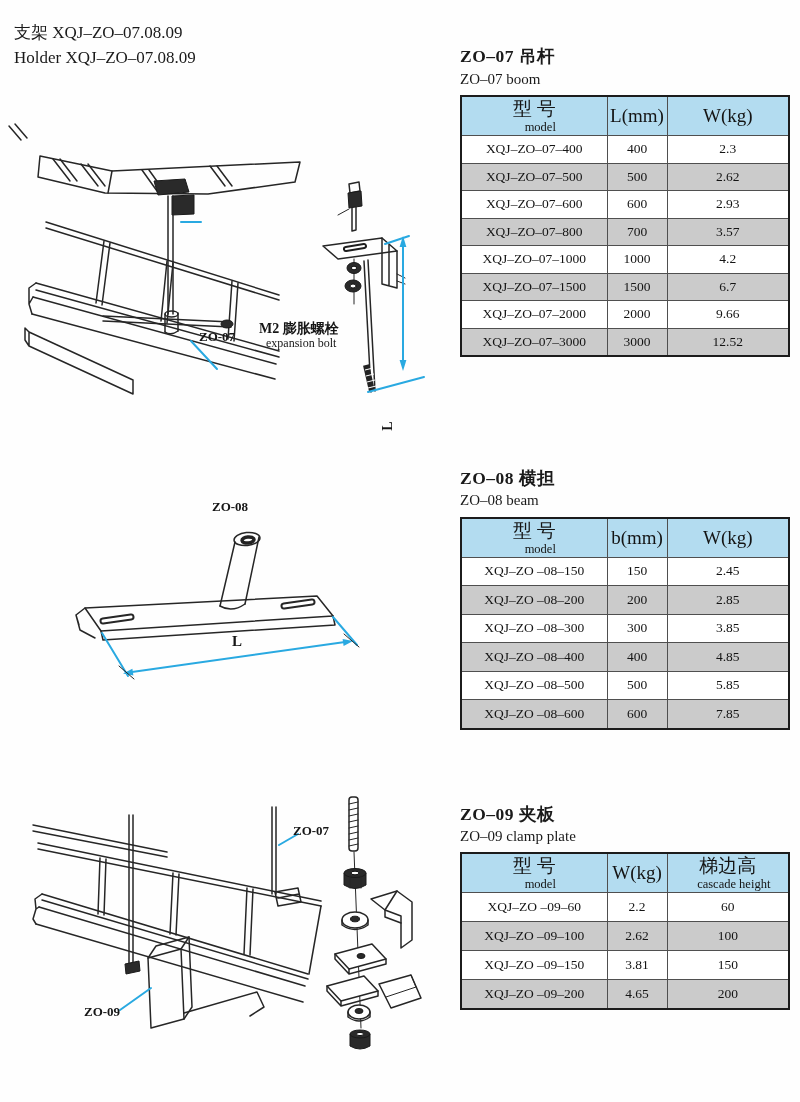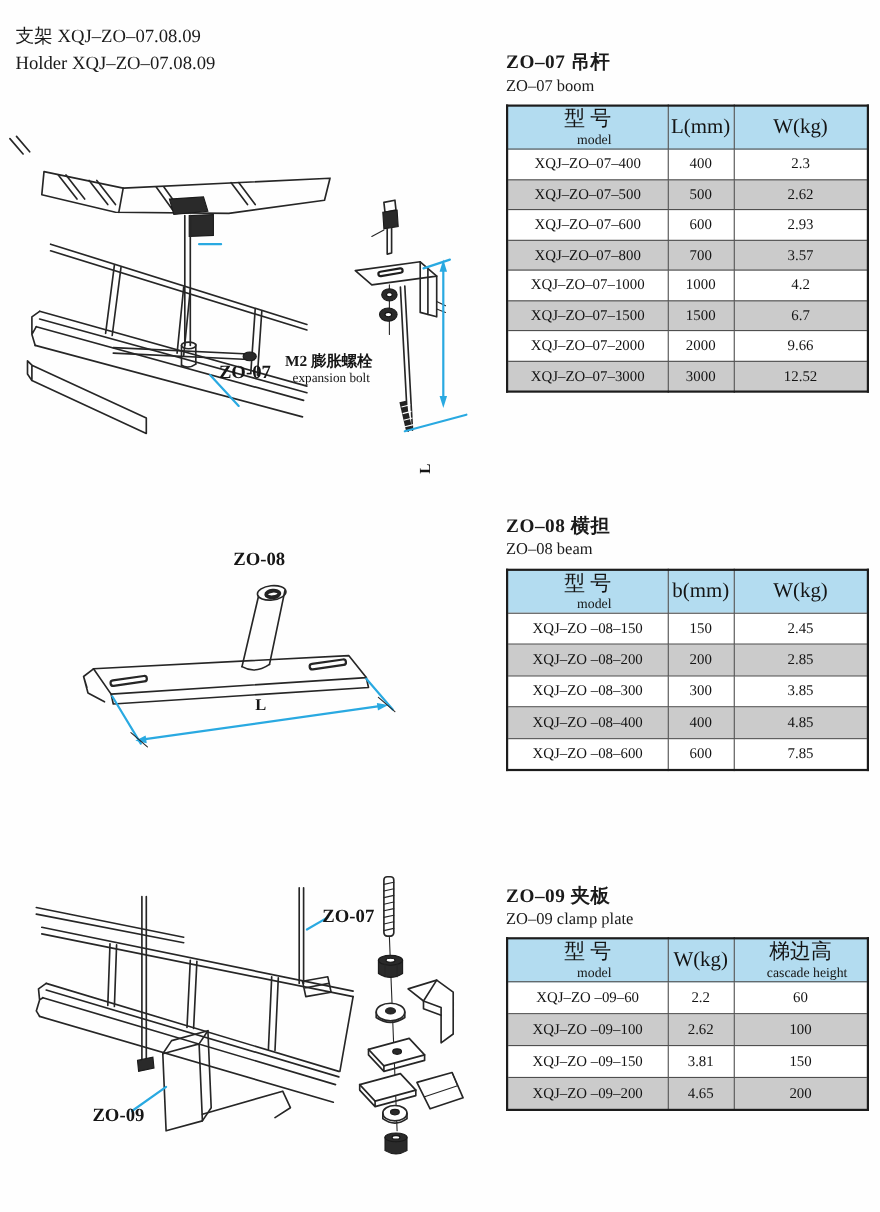--- a/index.html
+++ b/index.html
@@ -26,21 +26,21 @@
   table.spec th{background:#b3dcf0;font-weight:normal;}
   table.spec tbody tr:nth-child(even) td{background:#cbcbcb;}
   table.spec td{font-size:13.5px;}
   .hzh{font-size:19px;line-height:1.25;}
   .hen{font-size:12.5px;line-height:1.1;padding-left:12px;}
   .t1 th{height:38px;} .t1 td{height:26.5px;}
   .t2 th{height:36px;} .t2 td{height:27.5px;}
   .t3 th{height:38px;} .t3 td{height:28px;}
   
   .lbl{position:absolute;font-family:"Liberation Serif","DejaVu Serif",serif;
-       font-weight:bold;font-size:17px;color:#161616;white-space:nowrap;}
+       font-weight:bold;font-size:13px;color:#161616;white-space:nowrap;}
   .lbl.en{font-weight:normal;font-size:12px;}
   .lbl.rot{transform:rotate(-90deg);transform-origin:center;}
   svg{position:absolute;overflow:visible;}
   svg .ln{fill:none;stroke:#262626;stroke-width:1.5;stroke-linecap:round;stroke-linejoin:round;}
   svg .thin{stroke-width:1;}
   svg .dk{fill:#2a2a2a;stroke:#1a1a1a;stroke-width:1;}
   svg .wh{fill:#ffffff;}
   svg .cy{fill:none;stroke:#29a9e1;stroke-width:2;stroke-linecap:round;}
   svg .cyf{fill:#29a9e1;stroke:none;}
 </style>
@@ -161,20 +161,25 @@
           <td>XQJ–ZO –08–300</td>
           <td>300</td>
           <td>3.85</td>
         </tr>
         <tr>
           <td>XQJ–ZO –08–400</td>
           <td>400</td>
           <td>4.85</td>
         </tr>
         <tr>
+          <td>XQJ–ZO –08–500</td>
+          <td>500</td>
+          <td>5.85</td>
+        </tr>
+        <tr>
           <td>XQJ–ZO –08–600</td>
           <td>600</td>
           <td>7.85</td>
         </tr>
       </tbody>
     </table>
   <table class="spec t3" style="top:852px">
     <colgroup>
         <col style="width:146px">
         <col style="width:60px">

